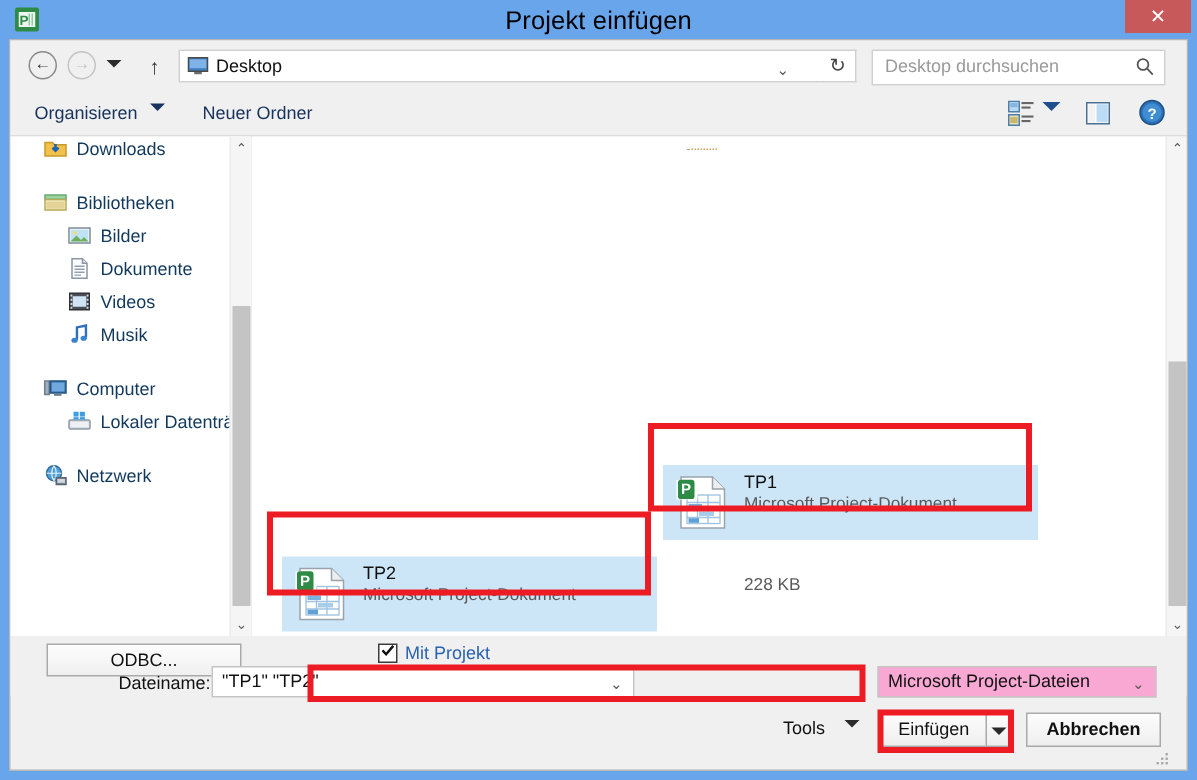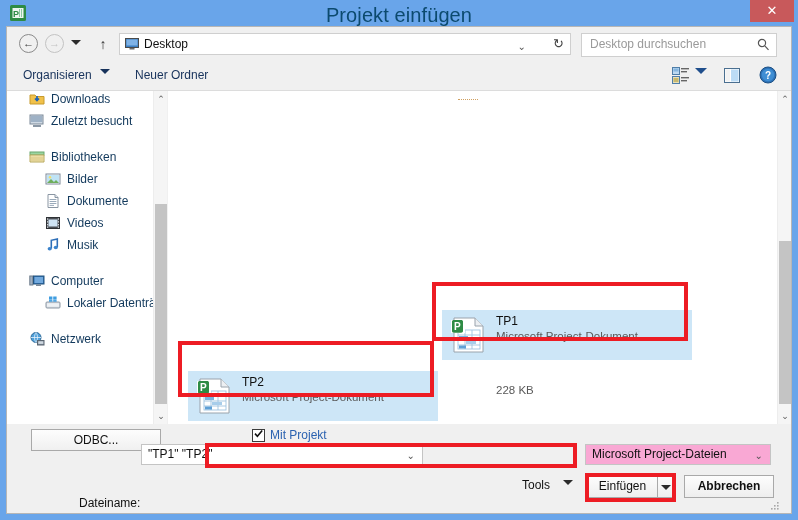--- a/index.html
+++ b/index.html
@@ -15,21 +15,21 @@
     background:#69a5ea;
     box-sizing:border-box;
   }
   
   .titlebar{
     position:absolute;left:0;top:0;width:798px;height:26px;
     background:#69a5ea;
   }
   .title-text{
     position:absolute;left:0;top:4px;width:798px;text-align:center;
-    font-size:20px;color:#0c4a6e;
+    font-size:17px;color:#000000;
     font-family:"Liberation Sans", sans-serif;
     letter-spacing:.1px;
   }
   .app-icon{
     position:absolute;left:8px;top:3px;width:20px;height:20px;
   }
   .close-btn{
     position:absolute;right:4px;top:0px;width:44px;height:22px;
     background:#c8595b;border:none;cursor:pointer;
     color:#fff;font-size:13px;line-height:22px;text-align:center;
@@ -171,21 +171,21 @@
   }
   .chk-wrap{position:absolute;left:245px;top:4px;cursor:pointer;}
   .chk-box{
     position:absolute;left:0;top:1px;width:13px;height:13px;
     background:#fff;border:1px solid #3b3b3b;box-sizing:border-box;
   }
   .chk-mark{position:absolute;left:1px;top:0px;width:11px;height:11px;}
   .chk-l1{position:absolute;left:18px;top:0px;font-size:12px;color:#2b62b0;white-space:nowrap;}
   .chk-l2{position:absolute;left:18px;top:15px;font-size:12px;color:#2b62b0;white-space:nowrap;}
   
-  .fnlabel{position:absolute;left:79px;top:448px;font-size:12px;color:#111;margin-top:48px;}
+  .fnlabel{position:absolute;left:79px;top:448px;font-size:12px;color:#111;}
   .fnfield{
     position:absolute;left:141px;top:444px;width:282px;height:21px;
     background:#fff;border:1px solid #c4c4c4;box-sizing:border-box;cursor:text;
   }
   .fnfield .val{position:absolute;left:6px;top:2px;font-size:12px;color:#111;}
   .fnfield .car{position:absolute;right:7px;top:5px;font-size:10px;color:#555;}
   .filterfield{
     position:absolute;left:585px;top:444px;width:186px;height:21px;
     background:#f9a8d4;border:1px solid #c4c4c4;box-sizing:border-box;cursor:pointer;padding-left:16px;
   }
@@ -325,30 +325,20 @@
         <div class="nav-row lvl1">
           <span class="ico">
             <svg width="16" height="16" viewBox="0 0 16 16">
               <path d="M1 4h5l1.3 1.5H15V13H1z" fill="#f1c14a" stroke="#c79a2c"></path>
               <path d="M8 5v4M6 7.5l2 2 2-2" stroke="#1f63b5" stroke-width="1.7" fill="none"></path>
             </svg>
           </span>
           <span class="lbl">Downloads</span>
         </div>
 
-        <div class="nav-row lvl1">
-          <span class="ico">
-            <svg width="16" height="16" viewBox="0 0 16 16">
-              <rect x="1" y="2" width="13" height="9" fill="#cfd9e4" stroke="#7d8a99"></rect>
-              <rect x="2" y="3" width="11" height="6" fill="#9fb2c6"></rect>
-              <rect x="4" y="12" width="8" height="2" fill="#8a97a5"></rect>
-            </svg>
-          </span>
-          <span class="lbl">Zuletzt besucht</span>
-        </div>
 
         <div class="spacer"></div>
 
         <div class="nav-row lvl1">
           <span class="ico">
             <svg width="16" height="16" viewBox="0 0 16 16">
               <rect x="1" y="3" width="14" height="3" fill="#9ad5a0" stroke="#6aa86f"></rect>
               <path d="M1 6h14v7H1z" fill="#f2e7b6" stroke="#b8a85c"></path>
               <rect x="2" y="7.5" width="12" height="4.5" fill="#e3d396"></rect>
             </svg>

